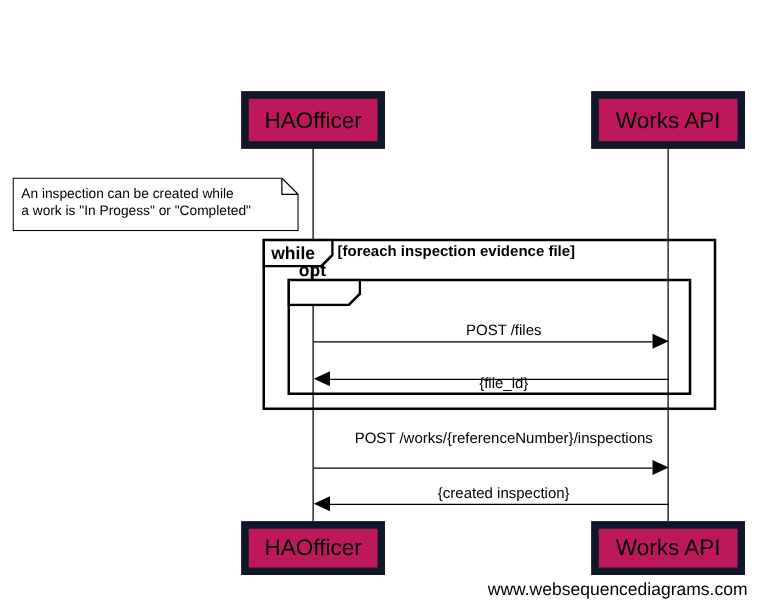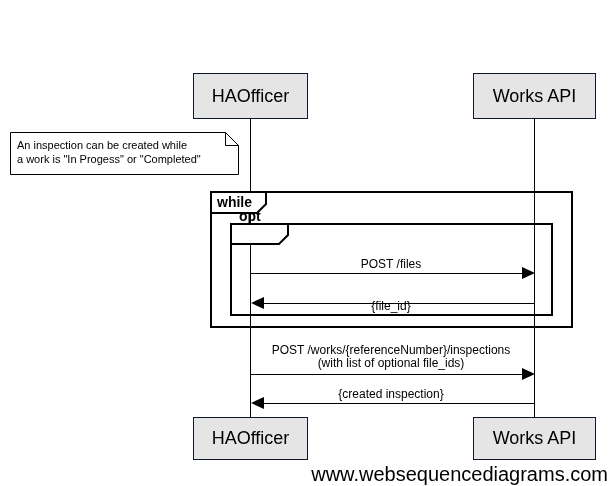--- a/index.html
+++ b/index.html
@@ -21,29 +21,29 @@
     letter-spacing: 0.3px;
   }
   .lifeline {
     top: 119px;
     width: 1px;
     height: 298px;
     background: #000000;
   }
   .actor-box {
     height: 46px;
-    background: #e5e5e5;
-    border: 1px solid #0f172a;
+    background: #be185d;
+    border: 6px solid #0f172a;
     box-sizing: border-box;
     display: flex;
     align-items: center;
     justify-content: center;
     font-size: 18px;
   }
-  .note-wrap { left: 10px; top: 132px; width: 229px; height: 43px; }
+  .note-wrap { left: 10px; top: 142px; width: 229px; height: 43px; }
   .note-svg { position: absolute; left: 0; top: 0; }
   .note-text {
     position: absolute;
     left: 7px; top: 6px;
     font-size: 11px;
     line-height: 14px;
     white-space: nowrap;
   }
   .frame {
     border: 2px solid #000000;
@@ -59,43 +59,43 @@
   }
   .loop-tab-label { left: 217px; top: 195px; }
   .opt-tab-label  { left: 239px; top: 209px; }
   .frame-condition {
     left: 270px; top: 194px;
     font-weight: bold;
     font-size: 12px;
     white-space: nowrap;
   }
   .msg-label {
-    left: 249px;
+    left: 261px;
     width: 284px;
     text-align: center;
     font-size: 12px;
     line-height: 13px;
     white-space: nowrap;
   }
   .msg-line { height: 1px; background: #000000; }
   .arrowhead-right {
     width: 0; height: 0;
     border-top: 6px solid transparent;
     border-bottom: 6px solid transparent;
     border-left: 13px solid #000000;
   }
   .arrowhead-left {
     width: 0; height: 0;
     border-top: 6px solid transparent;
     border-bottom: 6px solid transparent;
     border-right: 13px solid #000000;
   }
   .footer {
-    right: 2px; top: 463px;
-    font-size: 20px;
+    right: 12px; top: 463px;
+    font-size: 14px;
   }
 </style>
 </head>
 <body>
 
 <div class="canvas">
 
 
   <div class="abs lifeline" style="left:250px;"></div>
   <div class="abs lifeline" style="left:534px;"></div>
@@ -116,38 +116,38 @@
       <div>An inspection can be created while</div>
       <div>a work is "In Progess" or "Completed"</div>
     </div>
   </div>
 
   <div class="abs frame loop-frame"></div>
   <svg class="abs" style="left:210px; top:191px;" width="57" height="23" viewBox="0 0 57 23">
     <path d="M1,1 L56,1 L56,13 L47,22 L1,22 Z" fill="#ffffff" stroke="#000000" stroke-width="2"></path>
   </svg>
   <div class="abs tab-label loop-tab-label">while</div>
+  <div class="abs frame-condition">[foreach inspection evidence file]</div>
 
   <div class="abs frame opt-frame"></div>
   <svg class="abs" style="left:230px; top:223px;" width="59" height="22" viewBox="0 0 59 22">
     <path d="M1,1 L58,1 L58,12 L49,21 L1,21 Z" fill="#ffffff" stroke="#000000" stroke-width="2"></path>
   </svg>
   <div class="abs tab-label opt-tab-label">opt</div>
 
   <div class="abs msg-label" style="top:258px;">POST /files</div>
   <div class="abs msg-line" style="left:251px; top:273px; width:271px;"></div>
   <div class="abs arrowhead-right" style="left:522px; top:267px;"></div>
 
   <div class="abs msg-label" style="top:288px;margin-top:12px;">{file_id}</div>
   <div class="abs msg-line" style="left:263px; top:303px; width:272px;"></div>
   <div class="abs arrowhead-left" style="left:251px; top:297px;"></div>
 
   <div class="abs msg-label" style="top:344px;">
     <div>POST /works/{referenceNumber}/inspections</div>
-    <div>(with list of optional file_ids)</div>
   </div>
   <div class="abs msg-line" style="left:251px; top:374px; width:271px;"></div>
   <div class="abs arrowhead-right" style="left:522px; top:368px;"></div>
 
   <div class="abs msg-label" style="top:388px;">{created inspection}</div>
   <div class="abs msg-line" style="left:263px; top:403px; width:272px;"></div>
   <div class="abs arrowhead-left" style="left:251px; top:397px;"></div>
 
   <div class="abs actor-box" style="left:193px; top:417px; width:115px; height:43px;">
     <span>HAOfficer</span>

